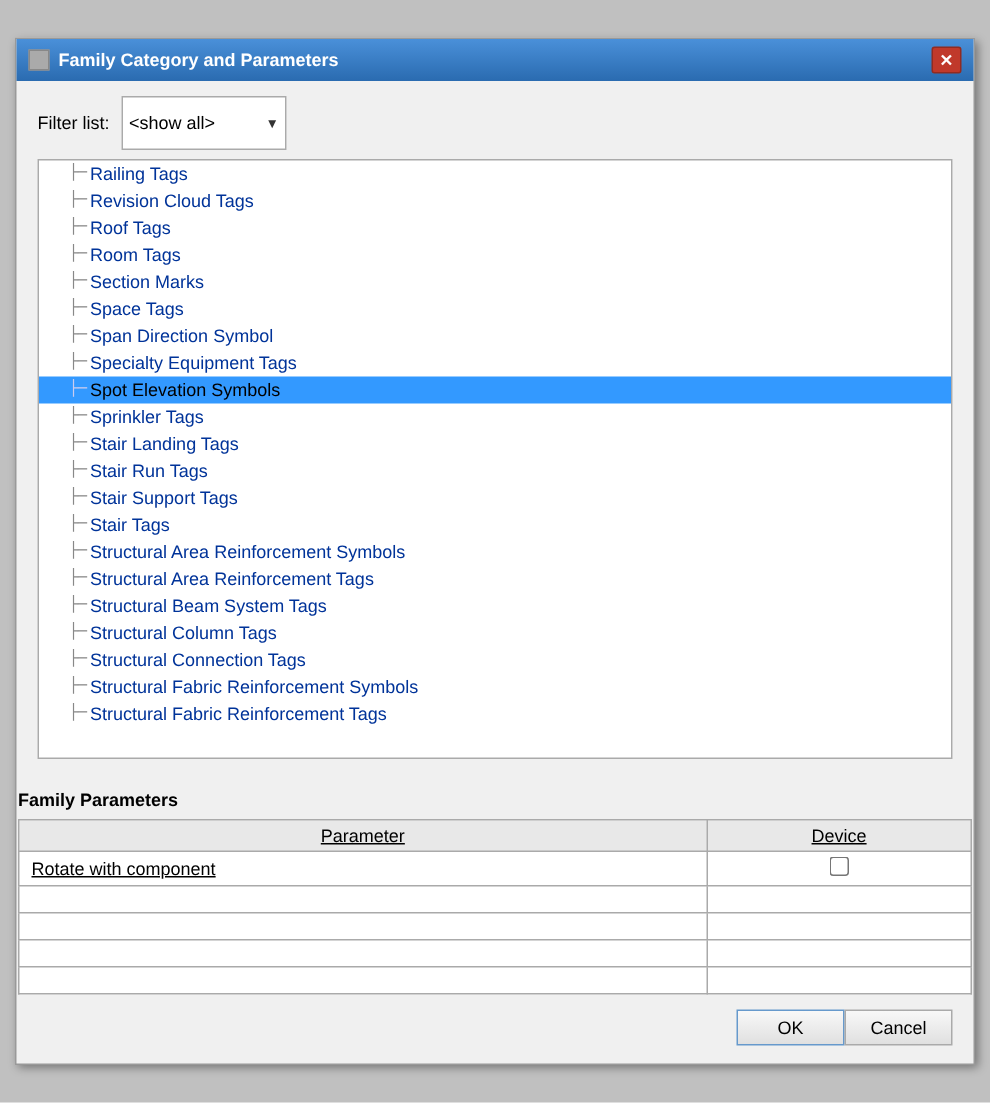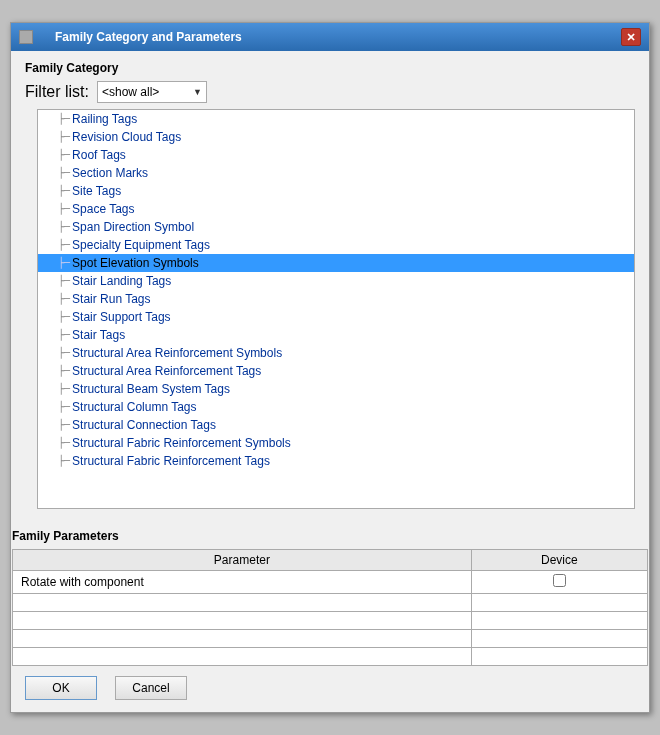--- a/index.html
+++ b/index.html
@@ -25,21 +25,21 @@
       padding: 5px 8px;
       display: flex;
       align-items: center;
       justify-content: space-between;
       font-size: 12px;
       font-weight: bold;
     }
     .title-bar-left {
       display: flex;
       align-items: center;
-      gap: 22px;
+      gap: 6px;
     }
     .title-icon {
       width: 14px;
       height: 14px;
       background: #aaa;
       border: 1px solid #888;
     }
     .close-btn {
       background: #c0392b;
       color: white;
@@ -63,33 +63,33 @@
       margin-bottom: 6px;
       color: #000;
     }
     .filter-row {
       display: flex;
       align-items: center;
       gap: 8px;
       margin-bottom: 6px;
     }
     .filter-label {
-      font-size: 16px;
+      font-size: 12px;
       color: #000;
     }
     .filter-select-wrapper {
       position: relative;
       display: inline-block;
     }
     .filter-select-wrapper select {
       border: 1px solid #aaa;
       background: white;
       font-size: 12px;
       padding: 1px 22px 1px 4px;
-      height: 22px;
+      height: 36px;
       width: 110px;
       appearance: none;
       -webkit-appearance: none;
       cursor: pointer;
     }
     .filter-select-wrapper::after {
       content: "▼";
       position: absolute;
       right: 5px;
       top: 50%;
@@ -97,21 +97,20 @@
       font-size: 9px;
       pointer-events: none;
       color: #333;
     }
     .list-container {
       border: 1px solid #aaa;
       background: white;
       height: 400px;
       overflow-y: scroll;
       position: relative;
-      margin-left: 12px;
     }
     .list-item {
       padding: 1px 4px 1px 20px;
       font-size: 12px;
       color: #003399;
       cursor: default;
       white-space: nowrap;
       display: flex;
       align-items: center;
       line-height: 16px;
@@ -131,20 +130,21 @@
       color: #cce;
     }
     .family-params-section {
       margin-top: 10px;
     }
     .params-table {
       border: 1px solid #aaa;
       width: 100%;
       border-collapse: collapse;
       background: white;
+      text-decoration: underline;
     }
     .params-table th {
       background: #e8e8e8;
       border: 1px solid #aaa;
       padding: 3px 8px;
       font-size: 12px;
       font-weight: normal;
       text-align: center;
       color: #000;
     }
@@ -156,22 +156,22 @@
     }
     .params-table .value-cell {
       text-align: center;
       vertical-align: middle;
     }
     .empty-rows td {
       height: 18px;
     }
     .button-row {
       display: flex;
-      justify-content: flex-start;
-      gap: 18px;
+      justify-content: flex-end;
+      gap: 0;
       padding: 10px 14px 12px 14px;
     }
     .btn {
       border: 1px solid #aaa;
       background: linear-gradient(to bottom, #f8f8f8, #e0e0e0);
       padding: 4px 0;
       width: 72px;
       font-size: 12px;
       cursor: pointer;
       text-align: center;
@@ -189,41 +189,41 @@
   <div class="title-bar">
     <div class="title-bar-left">
       <div class="title-icon"></div>
       <span>Family Category and Parameters</span>
     </div>
     <div class="close-btn">✕</div>
   </div>
 
   <div class="dialog-body">
 
-    <div class="section-label">Family Category</div>
 
     <div class="filter-row">
       <span class="filter-label">Filter list:</span>
       <div class="filter-select-wrapper">
         <select>
           <option>&lt;show all&gt;</option>
         </select>
       </div>
     </div>
 
     <div class="list-container" id="category-list">
     <div class="list-item">Railing Tags</div>
         <div class="list-item">Revision Cloud Tags</div>
         <div class="list-item">Roof Tags</div>
+        <div class="list-item">Room Tags</div>
         <div class="list-item">Section Marks</div>
-        <div class="list-item">Site Tags</div>
         <div class="list-item">Space Tags</div>
         <div class="list-item">Span Direction Symbol</div>
         <div class="list-item">Specialty Equipment Tags</div>
         <div class="list-item selected">Spot Elevation Symbols</div>
+        <div class="list-item">Sprinkler Tags</div>
         <div class="list-item">Stair Landing Tags</div>
         <div class="list-item">Stair Run Tags</div>
         <div class="list-item">Stair Support Tags</div>
         <div class="list-item">Stair Tags</div>
         <div class="list-item">Structural Area Reinforcement Symbols</div>
         <div class="list-item">Structural Area Reinforcement Tags</div>
         <div class="list-item">Structural Beam System Tags</div>
         <div class="list-item">Structural Column Tags</div>
         <div class="list-item">Structural Connection Tags</div>
         <div class="list-item">Structural Fabric Reinforcement Symbols</div>

